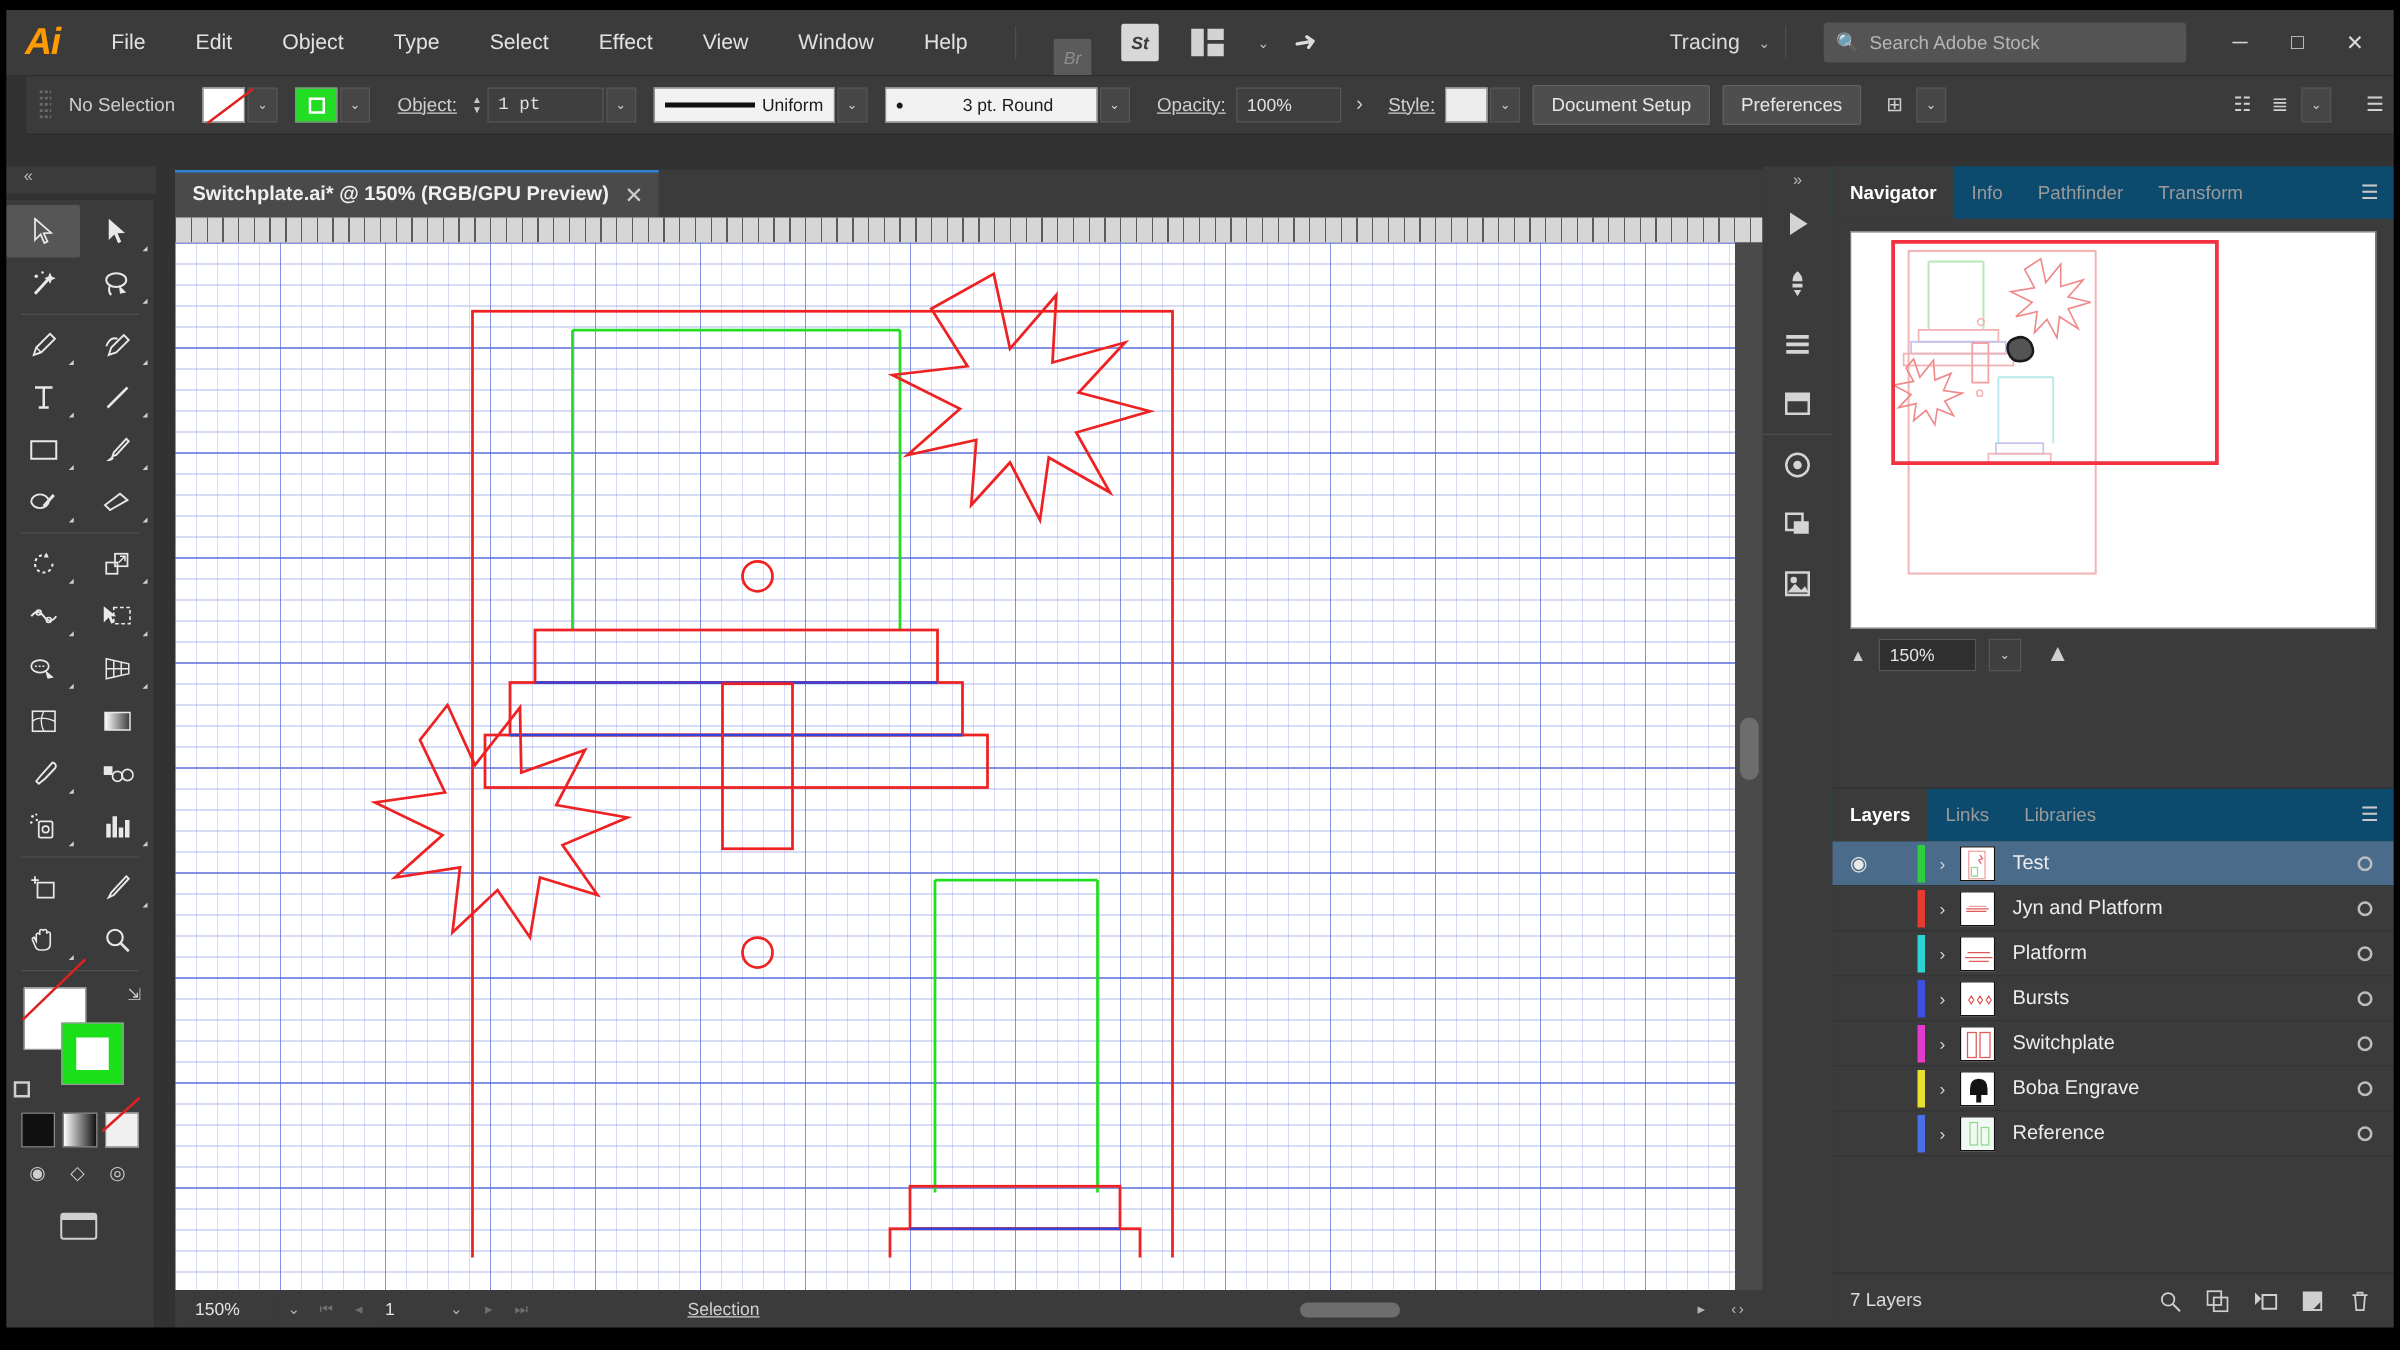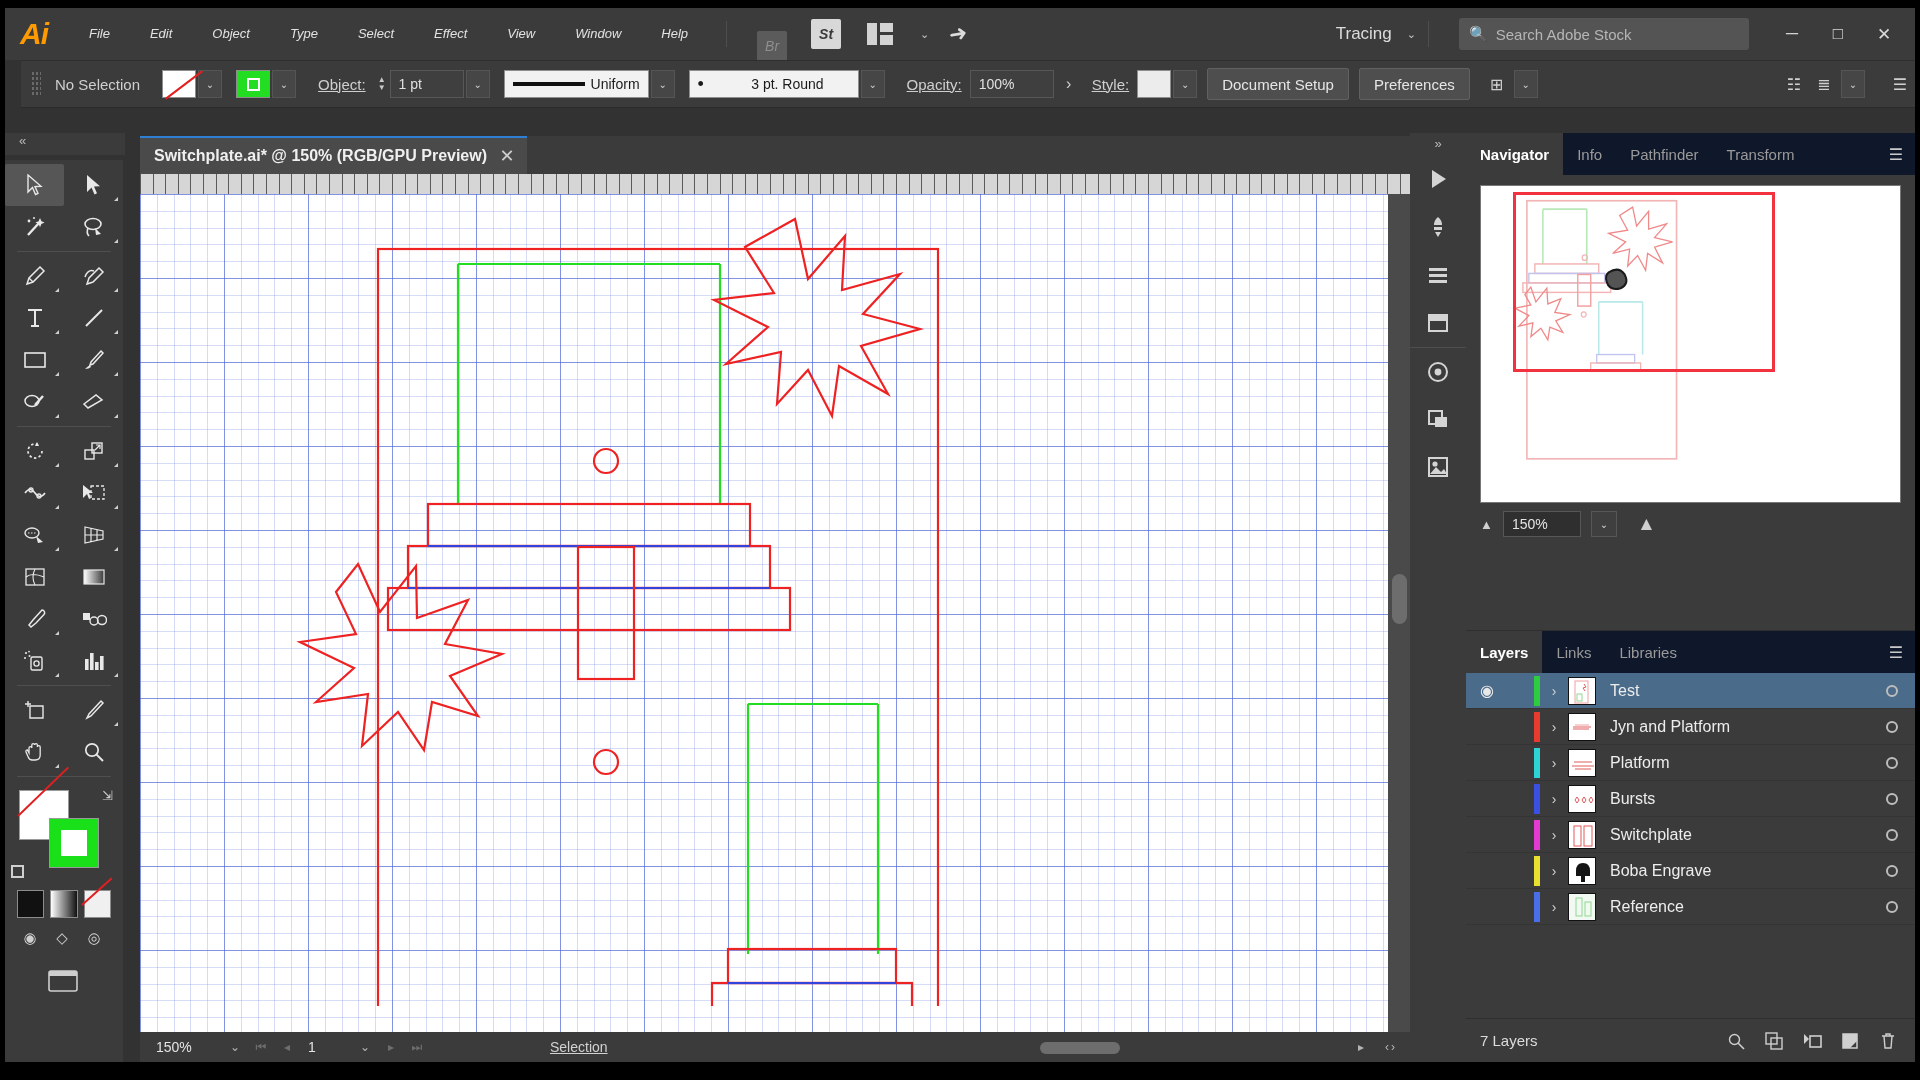--- a/index.html
+++ b/index.html
@@ -9,21 +9,21 @@
   
   #app { position:absolute; left:0; top:0; width:1920px; height:1080px; background:#323232; }
   .blackband-top { position:absolute; left:0; top:0; width:1920px; height:8px; background:#000; }
   .blackband-bottom { position:absolute; left:0; bottom:0; width:1920px; height:18px; background:#000; }
   .blackband-left { position:absolute; left:0; top:0; width:5px; height:1080px; background:#000; z-index:40;}
   .blackband-right { position:absolute; right:0; top:0; width:5px; height:1080px; background:#000; z-index:40;}
 
   
   #menubar { position:absolute; left:5px; top:8px; width:1910px; height:52px; background:#3b3b3b; display:flex; align-items:center;gap:12px; }
   .ai-logo { width:58px; text-align:center; color:#ff9a00; font-size:30px; font-weight:bold; font-style:italic; letter-spacing:-1px; }
-  .menu-item { padding:0 14px; height:52px; line-height:52px; font-size:13px; color:#e2e2e2; cursor:default;font-style:italic; }
+  .menu-item { padding:0 14px; height:52px; line-height:52px; font-size:17px; color:#e2e2e2; cursor:default; }
   .mb-sep { width:1px; height:26px; background:#4e4e4e; margin:0 12px; }
   .sq-btn { width:30px; height:30px; margin:0 6px; display:flex; align-items:center; justify-content:center;
             font-size:14px; border-radius:2px; }
   .sq-br { background:#5b5b5b; color:#8e8e8e; font-style:italic;margin-top:24px; }
   .sq-st { background:#d8d8d8; color:#3a3a3a; font-weight:bold; font-style:italic; }
   .arrange-ico { width:26px; height:22px; position:relative; }
   .arrange-ico i { position:absolute; background:#d3d3d3; display:block; }
   .rocket { color:#dcdcdc; font-size:22px; margin-left:8px; transform:rotate(-10deg); }
   .chev { font-size:11px; color:#c8c8c8; margin-left:7px; }
   #ws-switch { margin-left:auto; display:flex; align-items:center; }
@@ -116,21 +116,21 @@
   .st-nav { width:26px; text-align:center; color:#b5b5b5; font-size:12px; }
   .st-nav.dim { color:#6e6e6e; }
 
   
   #icondock { position:absolute; left:1410px; top:133px; width:56px; bottom:18px; background:#3b3b3b; }
   #icondock .dd { height:22px; color:#b9b9b9; font-size:13px; text-align:center; line-height:22px; }
   .dock-ico { width:56px; height:48px; display:flex; align-items:center; justify-content:center; color:#d4d4d4; }
   .dock-ico.sep { border-top:1px solid #4e4e4e; }
 
   #rightpanel { position:absolute; left:1466px; top:133px; width:449px; bottom:18px; background:#3b3b3b; }
-  .panel-tabs { height:42px; display:flex; align-items:flex-end; background:#0f172a; }
+  .panel-tabs { height:42px; display:flex; align-items:flex-end; background:#0c4a6e; }
   .ptab { height:42px; padding:0 14px; display:flex; align-items:center; font-size:15px; color:#9a9a9a; }
   .ptab.on { background:#3b3b3b; color:#ffffff; font-weight:bold; }
   .ptab-menu { margin-left:auto; padding:0 12px; color:#c9c9c9; font-size:16px; display:flex; align-items:center; height:42px;}
   #navthumb { margin:10px 14px 0 14px; height:318px; background:#fff; border:1px solid #777; position:relative; overflow:hidden; }
   #navview { position:absolute; left:32px; top:6px; width:262px; height:180px; border:3px solid #f2323f; }
   #navzoomrow { display:flex; align-items:center; height:42px; padding:0 14px; gap:10px; }
   .zm-small { font-size:13px; color:#cfcfcf; }
   .zm-big { font-size:19px; color:#cfcfcf; }
   .zfield { width:78px; height:26px; background:#2f2f2f; border:1px solid #565656; color:#e4e4e4; font-size:14px;
             display:flex; align-items:center; padding-left:8px; }
@@ -210,21 +210,21 @@
       <div class="mini-drop">⌄</div>
     </div>
     <div style="display:flex;align-items:center;margin-left:14px;">
       <div class="swatch swatch-stroke">
           <i></i>
         </div>
       <div class="mini-drop">⌄</div>
     </div>
     <div class="cb-label" style="text-decoration:underline;margin-left:14px;">Object:</div>
     <div class="stepper">▲<br>▼</div>
-    <div class="field" style="width:74px;">1 pt</div>
+    <div class="field" style="width:93px;font-family:Liberation Mono, monospace;">1 pt</div>
     <div class="mini-drop">⌄</div>
     <div class="field field-w" style="width:145px;margin-left:14px;justify-content:space-between;">
       <span style="display:inline-block;width:72px;height:4px;background:#111;"></span>
       <span>Uniform</span>
     </div>
     <div class="mini-drop">⌄</div>
     <div class="field field-w" style="width:170px;margin-left:14px;justify-content:space-between;">
       <span style="font-size:18px;">•</span>
       <span style="padding-right:26px;">3 pt. Round</span>
     </div>

